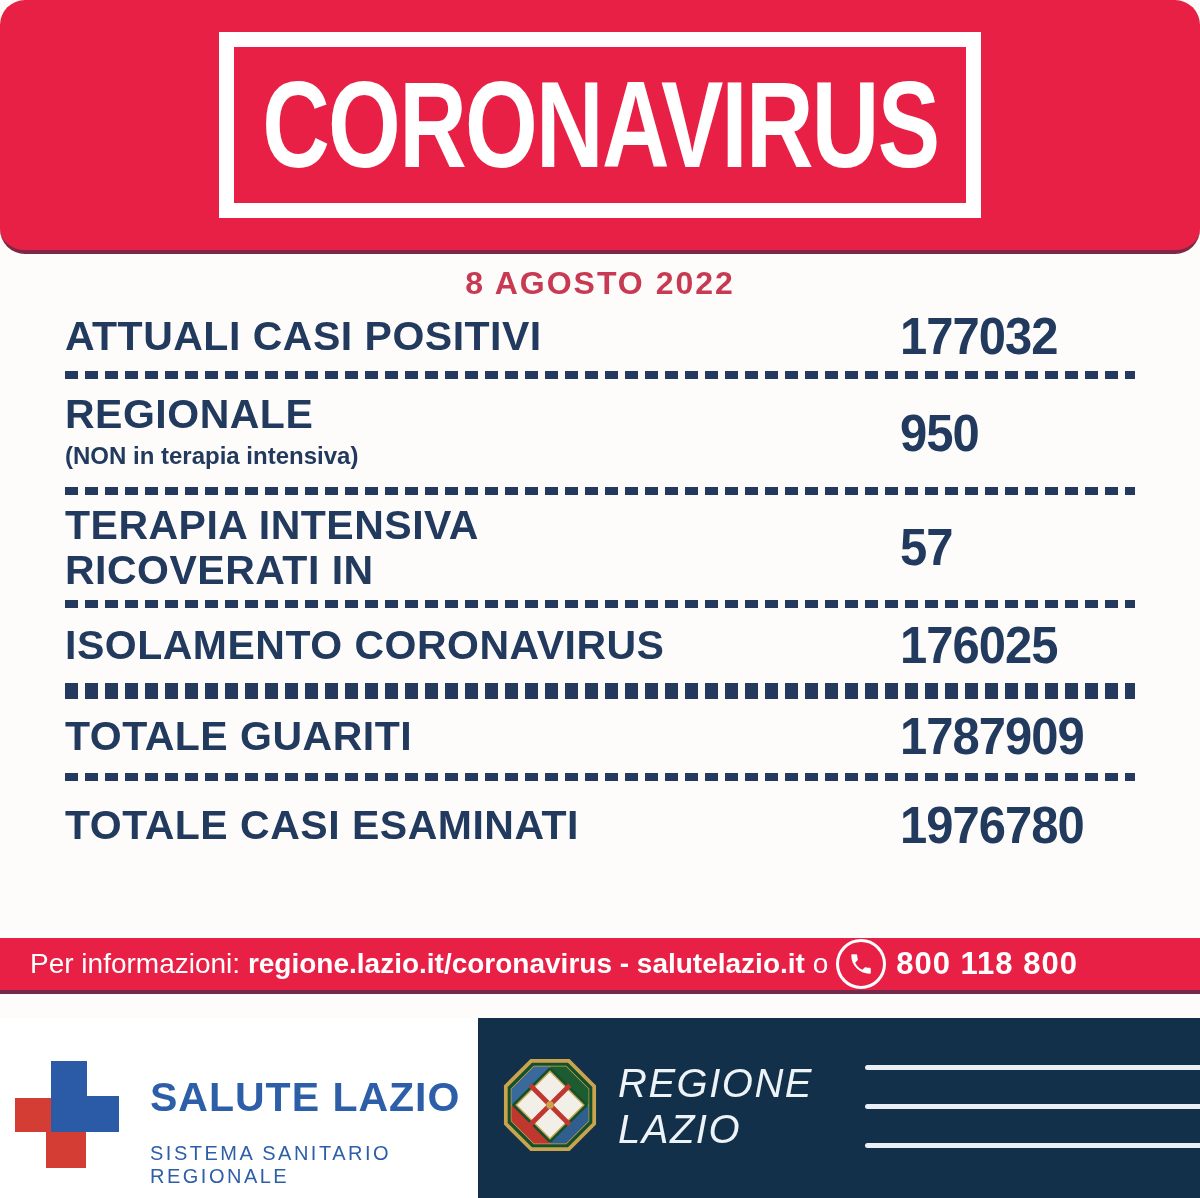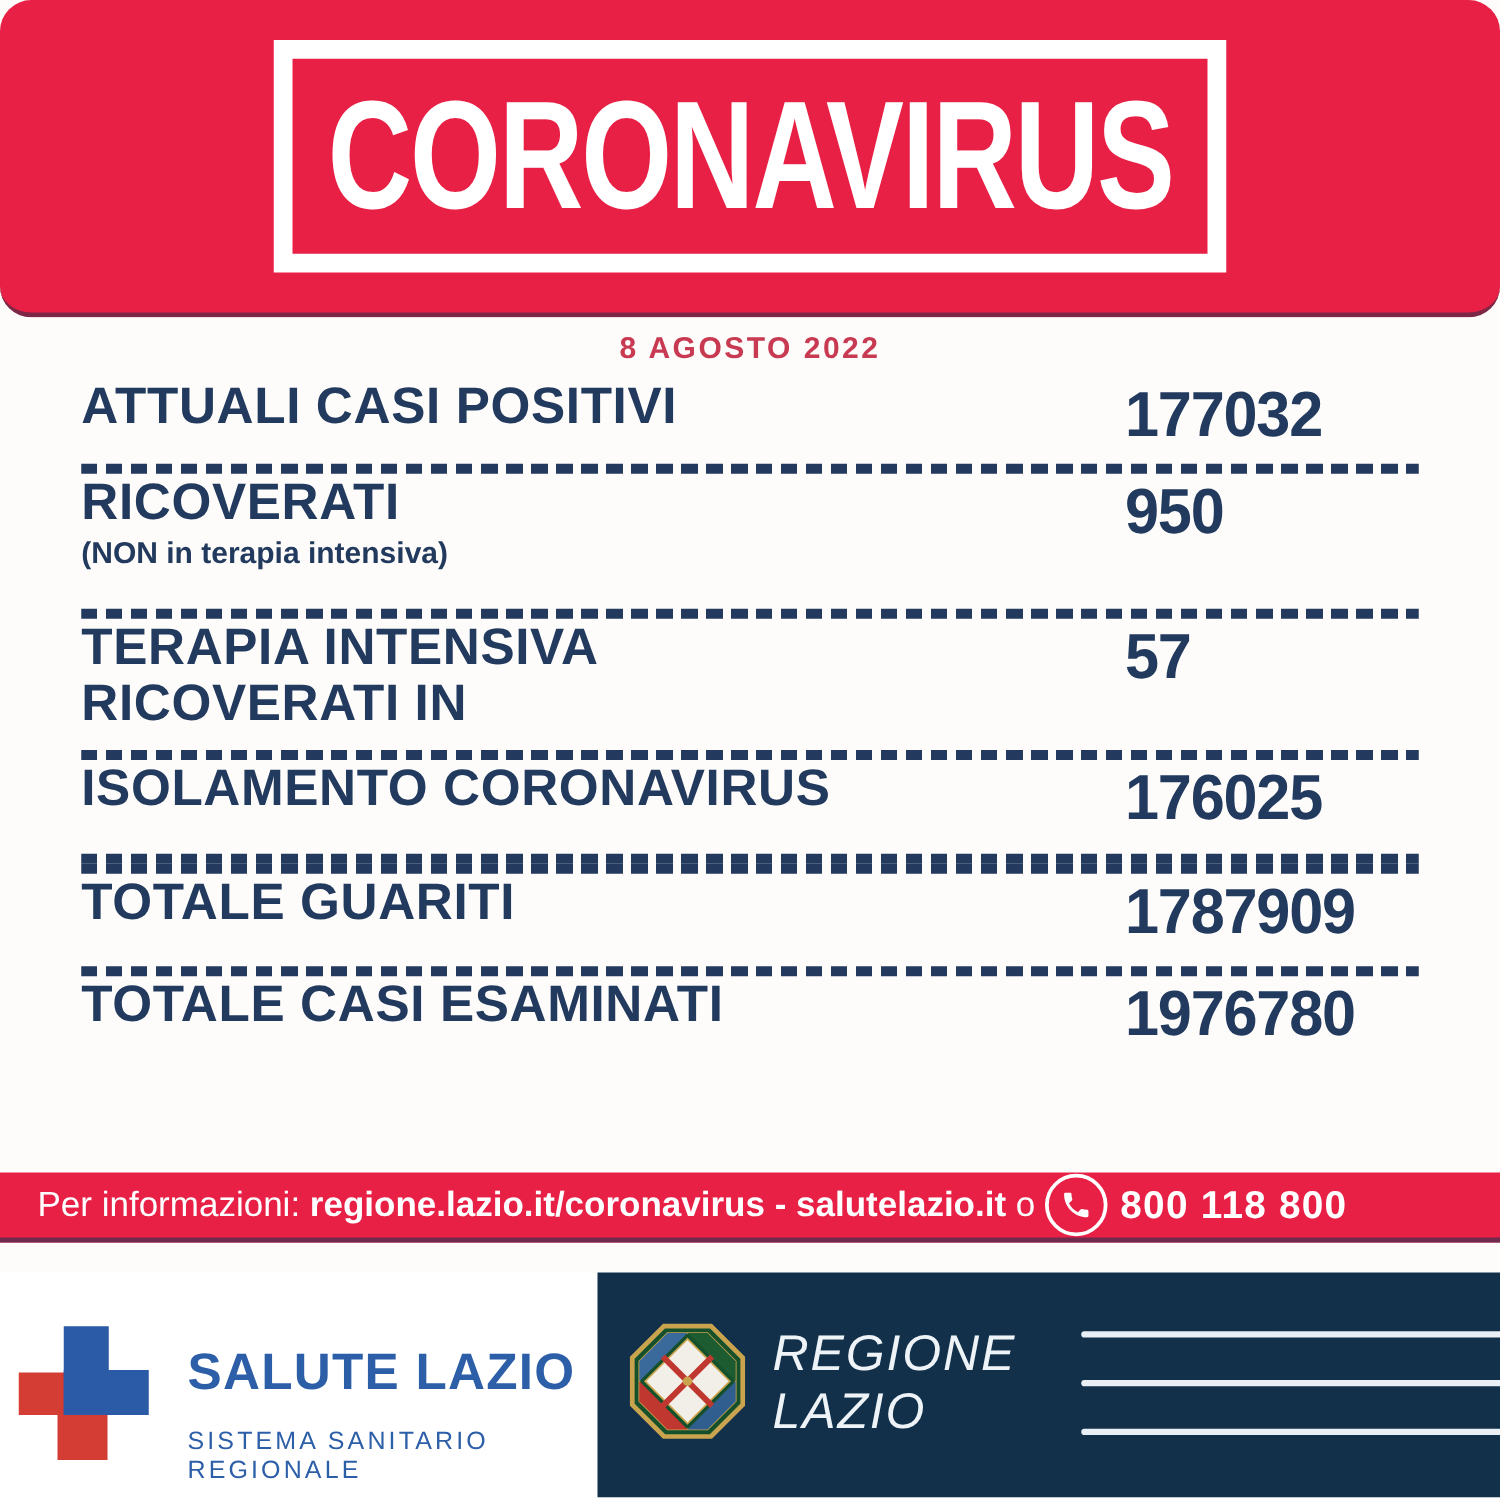--- a/index.html
+++ b/index.html
@@ -19,25 +19,25 @@
     display:flex;align-items:center;justify-content:center;
   }
   .title-box .title{
     color:#ffffff;font-size:114px;font-weight:bold;white-space:nowrap;
     letter-spacing:-2px;transform:scaleX(.82) scaleY(1.08);transform-origin:center;
     line-height:1;
   }
   
   .date{
     position:absolute;top:265px;left:0;width:1200px;text-align:center;
-    color:#c83a52;font-size:24px;font-weight:bold;letter-spacing:2px;
+    color:#c83a52;font-size:32px;font-weight:bold;letter-spacing:2px;
   }
   
   .stats{position:absolute;top:302px;left:65px;width:1070px;color:#223a5e;}
-  .row{display:flex;align-items:flex-start;}
+  .row{display:flex;align-items:center;}
   .row .labels{flex:0 0 835px;}
   .row .lbl{
     font-size:41px;font-weight:bold;letter-spacing:.5px;line-height:45px;
   }
   .row .sub{font-size:24px;font-weight:bold;line-height:37px;}
   .row .value{
     flex:1;font-size:51px;font-weight:bold;letter-spacing:-1px;
     transform:scaleX(.96);transform-origin:left center;white-space:nowrap;
   }
   .r1{height:69px}.r2{height:108px}.r3{height:105px}.r4{height:75px}
@@ -101,21 +101,21 @@
   <div class="row r1">
     <div class="labels">
       <div class="lbl">ATTUALI CASI POSITIVI</div>
     </div>
     <div class="value">177032</div>
   </div>
   <div class="dashes"></div>
 
   <div class="row r2">
     <div class="labels">
-      <div class="lbl">RICOVERATI</div>
+      <div class="lbl">REGIONALE</div>
       <div class="sub">(NON in terapia intensiva)</div>
     </div>
     <div class="value">950</div>
   </div>
   <div class="dashes"></div>
 
   <div class="row r3">
     <div class="labels">
       <div class="lbl">TERAPIA INTENSIVA</div>
       <div class="lbl">RICOVERATI IN</div>

